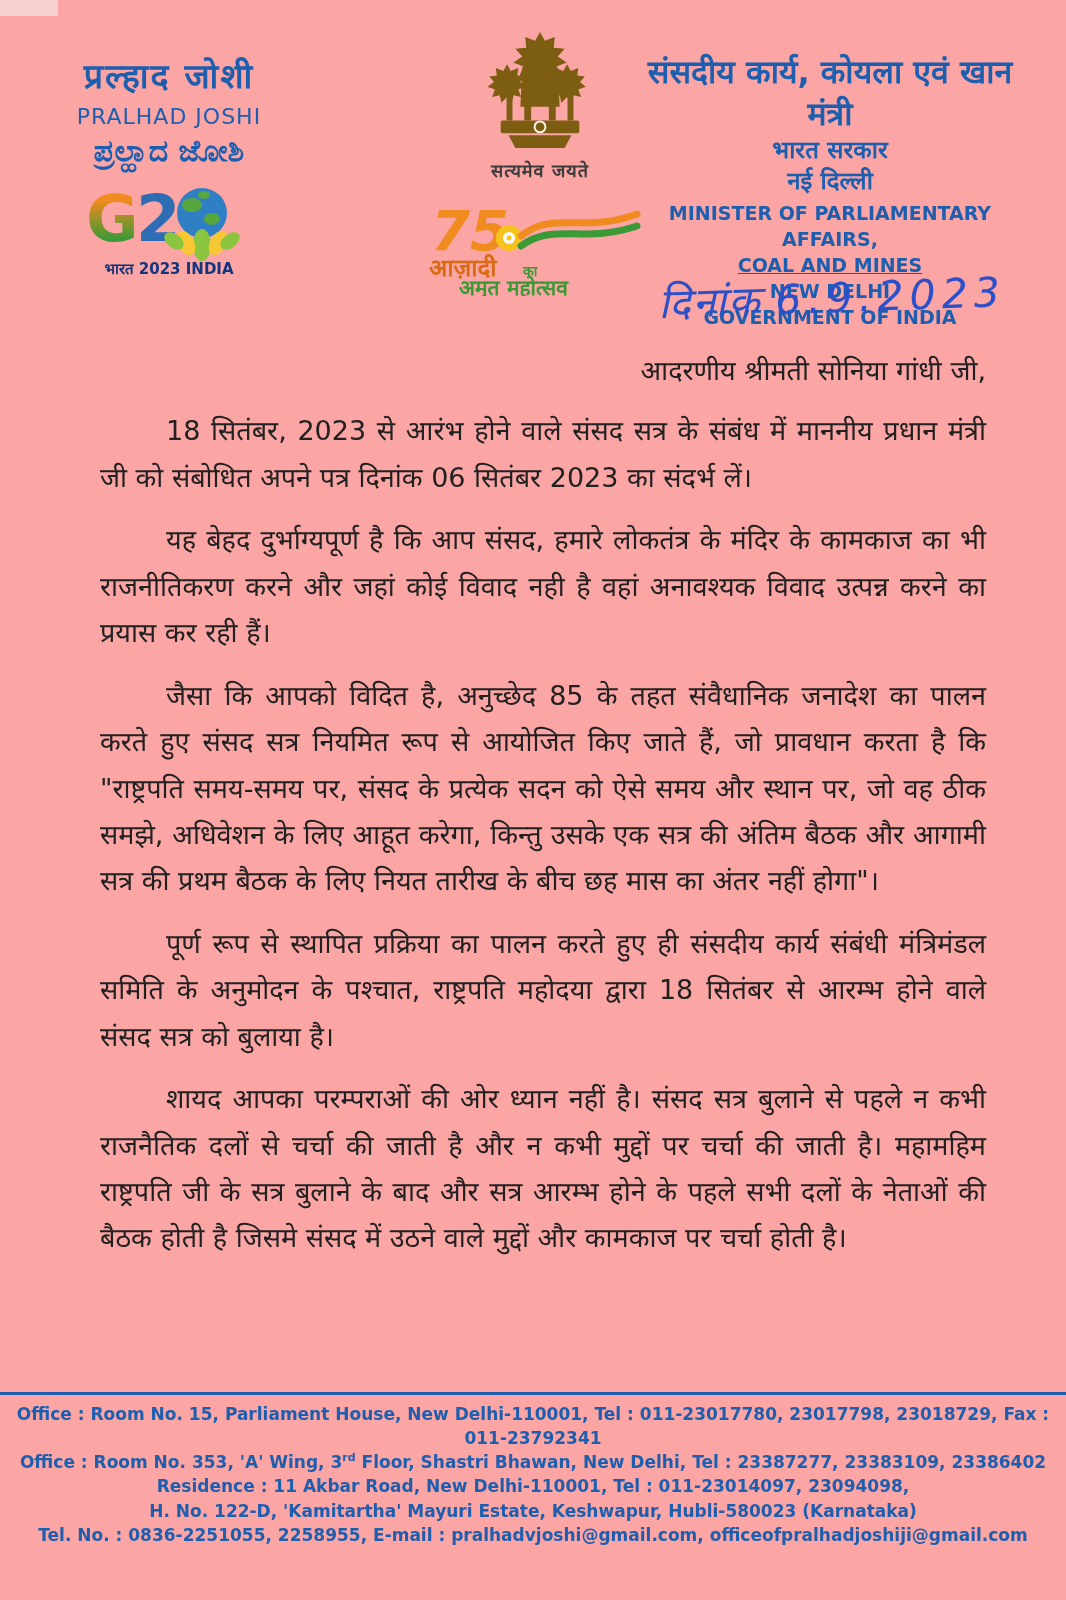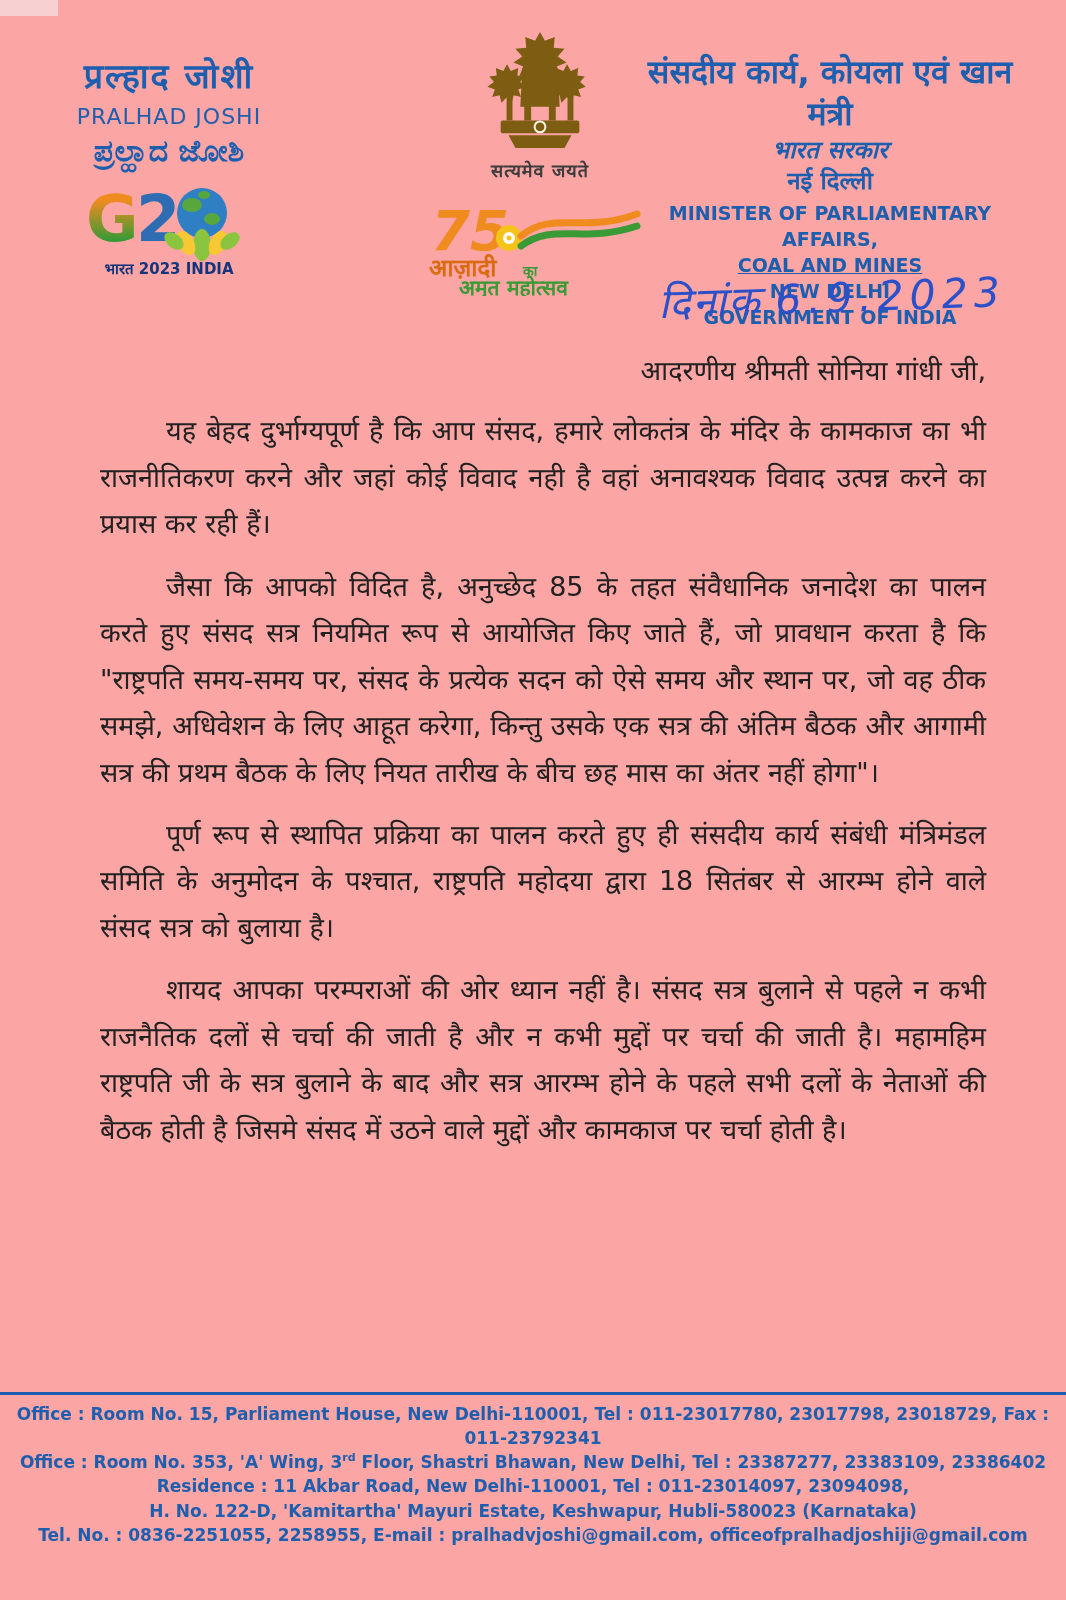--- a/index.html
+++ b/index.html
@@ -34,21 +34,21 @@
     text-align:center;
   }
   .emblem-motto { font-size:18px; font-weight:bold; color:#3c3c3c; margin-top:2px; letter-spacing:1px; }
   .azadi-wrap { margin-top:14px; margin-left:-14px; }
 
   .hdr-right {
     position:absolute; left:644px; top:52px; width:372px;
     text-align:center; color:#1d5fae;
   }
   .mtitle-hi  { font-size:32px; font-weight:bold; line-height:1.3; }
-  .mgov-hi    { font-size:24px; font-weight:bold; line-height:1.3;font-style:italic; }
+  .mgov-hi    { font-size:24px; font-weight:bold; line-height:1.3; }
   .mcity-hi   { font-size:24px; font-weight:bold; line-height:1.3; }
   .mtitle-en  { font-size:19px; font-weight:bold; line-height:1.37; margin-top:2px;text-align:center; }
 
   .handwritten-date {
     position:absolute; left:658px; top:268px; width:360px;
     font-size:41px; color:#2b50c8; font-style:italic;
     transform:rotate(-2deg);
     white-space:nowrap; letter-spacing:2px;
   }
   .handwritten-date .num { letter-spacing:6px; margin-left:14px; }
@@ -165,20 +165,21 @@
     <div class="mtitle-en" style="margin-top:0;">NEW DELHI</div>
     <div class="mtitle-en" style="margin-top:0;">GOVERNMENT OF INDIA</div>
   </div>
 
   <div class="handwritten-date">
     <span>दिनांक</span><span class="num">6.9.2023</span>
   </div>
 
   <div class="letter-body">
     <p class="salutation">आदरणीय श्रीमती सोनिया गांधी जी,</p>
+    <p class="para">18 सितंबर, 2023 से आरंभ होने वाले संसद सत्र के संबंध में माननीय प्रधान मंत्री जी को संबोधित अपने पत्र दिनांक 06 सितंबर 2023 का संदर्भ लें।</p>
     <p class="para">यह बेहद दुर्भाग्यपूर्ण है कि आप संसद, हमारे लोकतंत्र के मंदिर के कामकाज का भी राजनीतिकरण करने और जहां कोई विवाद नही है वहां अनावश्यक विवाद उत्पन्न करने का प्रयास कर रही हैं।</p>
     <p class="para">जैसा कि आपको विदित है, अनुच्छेद 85 के तहत संवैधानिक जनादेश का पालन करते हुए संसद सत्र नियमित रूप से आयोजित किए जाते हैं,  जो प्रावधान करता है कि "राष्ट्रपति समय-समय पर, संसद के प्रत्येक सदन को ऐसे समय और स्थान पर, जो वह ठीक समझे, अधिवेशन के लिए आहूत करेगा, किन्तु उसके एक सत्र की अंतिम बैठक और आगामी सत्र की प्रथम बैठक के लिए नियत तारीख के बीच छह मास का अंतर नहीं होगा"।</p>
     <p class="para">पूर्ण रूप से स्थापित प्रक्रिया का पालन करते हुए ही संसदीय कार्य संबंधी मंत्रिमंडल समिति के अनुमोदन के पश्चात, राष्ट्रपति महोदया द्वारा 18 सितंबर से आरम्भ होने वाले संसद सत्र को बुलाया है।</p>
     <p class="para">शायद आपका परम्पराओं की ओर ध्यान नहीं है।  संसद सत्र बुलाने से पहले न कभी राजनैतिक दलों से चर्चा की जाती है और न कभी मुद्दों पर चर्चा की जाती है। महामहिम राष्ट्रपति जी के सत्र बुलाने के बाद और सत्र आरम्भ होने के पहले सभी दलों के नेताओं की बैठक होती है जिसमे संसद में उठने वाले मुद्दों और कामकाज पर चर्चा होती है।</p>
   </div>
 
   <div class="footer-rule"></div>
   <div class="footer">
     <div>Office : Room No. 15, Parliament House, New Delhi-110001, Tel : 011-23017780, 23017798, 23018729, Fax : 011-23792341</div>
     <div><span>Office : Room No. 353, 'A' Wing, 3</span><sup>rd</sup><span> Floor, Shastri Bhawan, New Delhi, Tel : 23387277, 23383109, 23386402</span></div>

